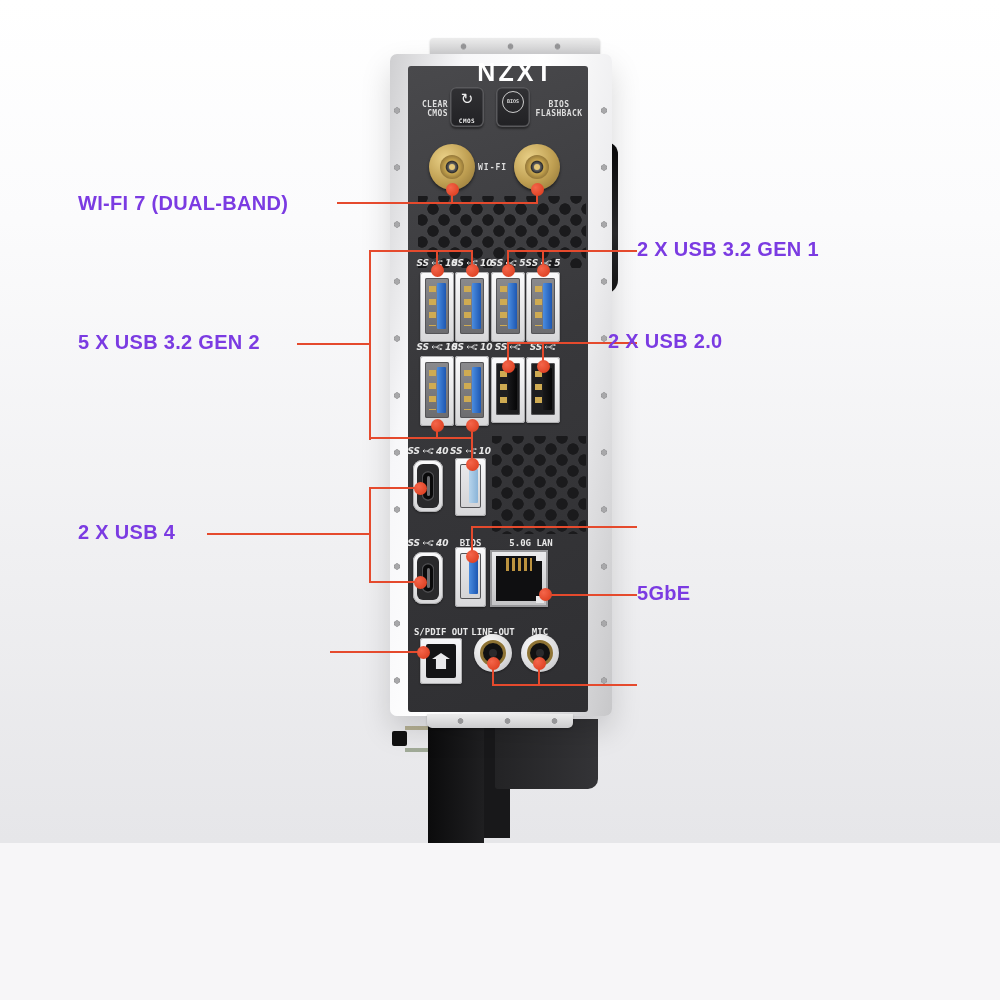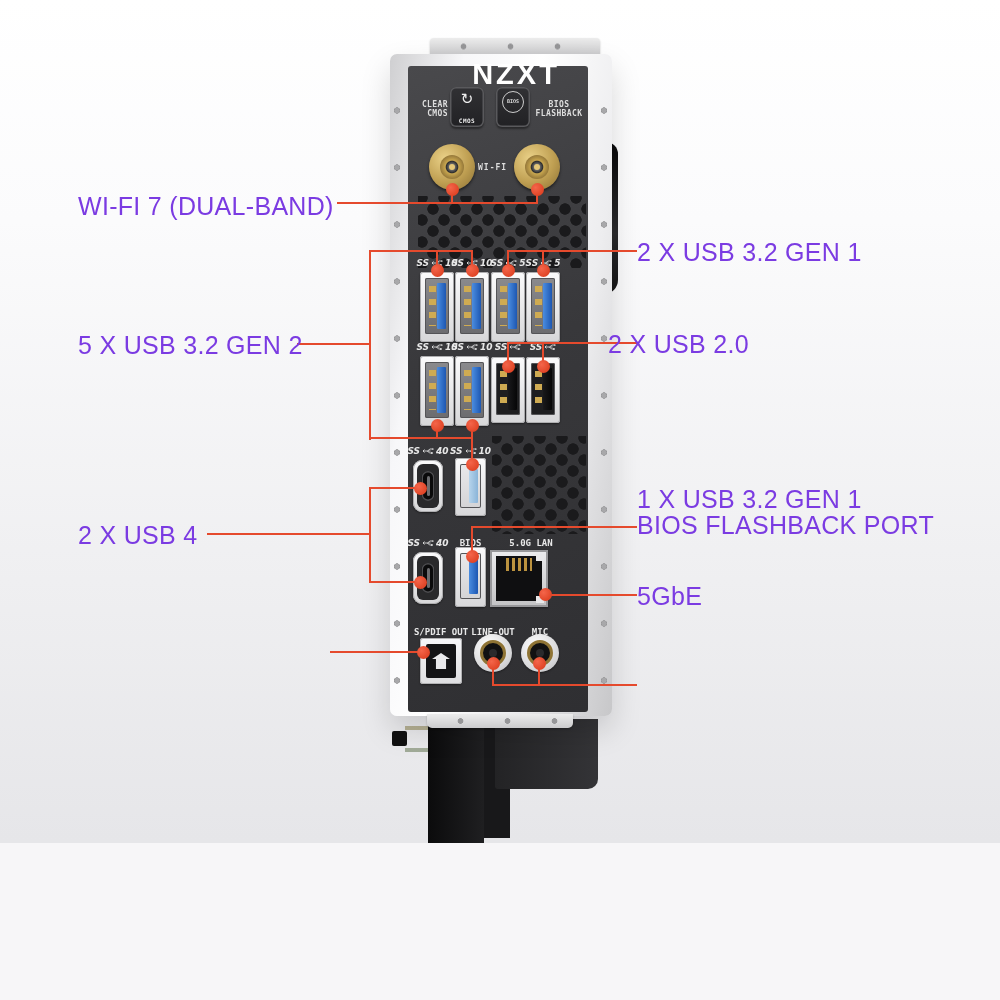--- a/index.html
+++ b/index.html
@@ -4,21 +4,21 @@
 <style>
   html,body{margin:0;padding:0;background:#ddd;}
   #stage{position:relative;width:1000px;height:1000px;overflow:hidden;
     background:linear-gradient(180deg,#ffffff 0%,#fbfbfc 22%,#efeff1 58%,#e6e6e9 84%);
     font-family:"Liberation Sans",sans-serif;}
   
   .title-strip{position:absolute;left:0;top:843px;width:1000px;height:157px;background:#f7f6f8;}
   .big-title{position:absolute;left:0;top:886px;width:1000px;text-align:center;
     font-size:54px;font-weight:bold;letter-spacing:2px;color:#563795;}
   
-  .lbl{position:absolute;font-size:25px;font-weight:normal;letter-spacing:.3px;color:#7b3be2;white-space:nowrap;}
+  .lbl{position:absolute;font-size:20px;font-weight:bold;letter-spacing:.3px;color:#7b3be2;white-space:nowrap;}
   .lbl.two{line-height:26px;}
   
   .cl{position:absolute;background:#e54a2d;}
   .cd{position:absolute;width:13px;height:13px;border-radius:50%;
     background:radial-gradient(circle at 35% 35%,#f4654a,#e04527 70%);}
   
   .top-tab,.bottom-tab{position:absolute;background:linear-gradient(#ececec,#cbcbcd);
     background-image:radial-gradient(circle,#969698 2.5px,rgba(0,0,0,0) 3.2px),linear-gradient(#ececec,#cbcbcd);
     background-size:47px 18px,100% 100%;background-position:10px center,0 0;background-repeat:repeat-x,no-repeat;
     box-shadow:0 1px 2px rgba(0,0,0,.25);}
@@ -30,21 +30,21 @@
   .screws{position:absolute;top:12px;bottom:12px;width:10px;
     background-image:radial-gradient(circle,#a8a8aa 2.4px,#8d8d8f 2.9px,rgba(0,0,0,0) 3.4px);
     background-size:10px 57px;background-repeat:repeat-y;background-position:center 16px;}
   .screws.l{left:2px;}  .screws.r{right:3px;}
   .clip{position:absolute;left:594px;top:142px;width:24px;height:152px;border-radius:4px 12px 14px 4px;
     background:linear-gradient(180deg,#09090a,#2c2c2e 60%,#141415);}
   .panel{position:absolute;left:408px;top:66px;width:180px;height:646px;border-radius:3px;
     background:linear-gradient(160deg,#49494c,#38383b 45%,#2f2f32);}
   
   .logo{position:absolute;left:408px;top:58px;width:216px;text-align:center;color:#fff;
-    font-size:29px;font-weight:bold;letter-spacing:3px;}
+    font-size:25px;font-weight:bold;letter-spacing:3px;}
   .tiny{position:absolute;color:#dedede;font:bold 8px "DejaVu Sans Mono",monospace;line-height:9px;letter-spacing:.4px;}
   .btn{position:absolute;width:34px;height:40px;border-radius:6px;background:linear-gradient(#313134,#212124);
     box-shadow:inset 0 0 0 1.5px #59595c,0 2px 2px rgba(0,0,0,.4);}
   .btn .glyph{position:absolute;left:0;top:3px;width:100%;text-align:center;color:#eee;font-size:15px;}
   .btn .cap{position:absolute;left:0;bottom:3px;width:100%;text-align:center;color:#eee;
     font:bold 6px "DejaVu Sans Mono",monospace;letter-spacing:.5px;}
   .btn .ring{position:absolute;left:6px;top:4px;width:20px;height:20px;border:1.5px solid #ccc;border-radius:50%;}
   .btn .ring span{position:absolute;left:0;top:6px;width:100%;text-align:center;color:#ddd;
     font:bold 5px "DejaVu Sans Mono",monospace;}
   .ant{position:absolute;width:46px;height:46px;border-radius:50%;
@@ -412,18 +412,14 @@
       <div class="cd" style="left: 416.5px; top: 645.5px;"></div>
       <div class="cd" style="left: 486.5px; top: 656.5px;"></div>
       <div class="cd" style="left: 532.5px; top: 656.5px;"></div>
     </div>
 
   <div class="lbl" style="left:78px;top:192px;">WI-FI 7 (DUAL-BAND)</div>
   <div class="lbl" style="left:78px;top:331px;">5 X USB 3.2 GEN 2</div>
   <div class="lbl" style="left:78px;top:521px;">2 X USB 4</div>
   <div class="lbl" style="left:637px;top:238px;">2 X USB 3.2 GEN 1</div>
   <div class="lbl" style="left:608px;top:330px;">2 X USB 2.0</div>
-  <div class="lbl two" style="left:637px;top:486px;">
-    <div>1 X USB 3.2 GEN 1</div>
-    <div>BIOS FLASHBACK PORT</div>
-  </div>
   <div class="lbl" style="left:637px;top:582px;">5GbE</div>
 </div>
 
 </body></html>

